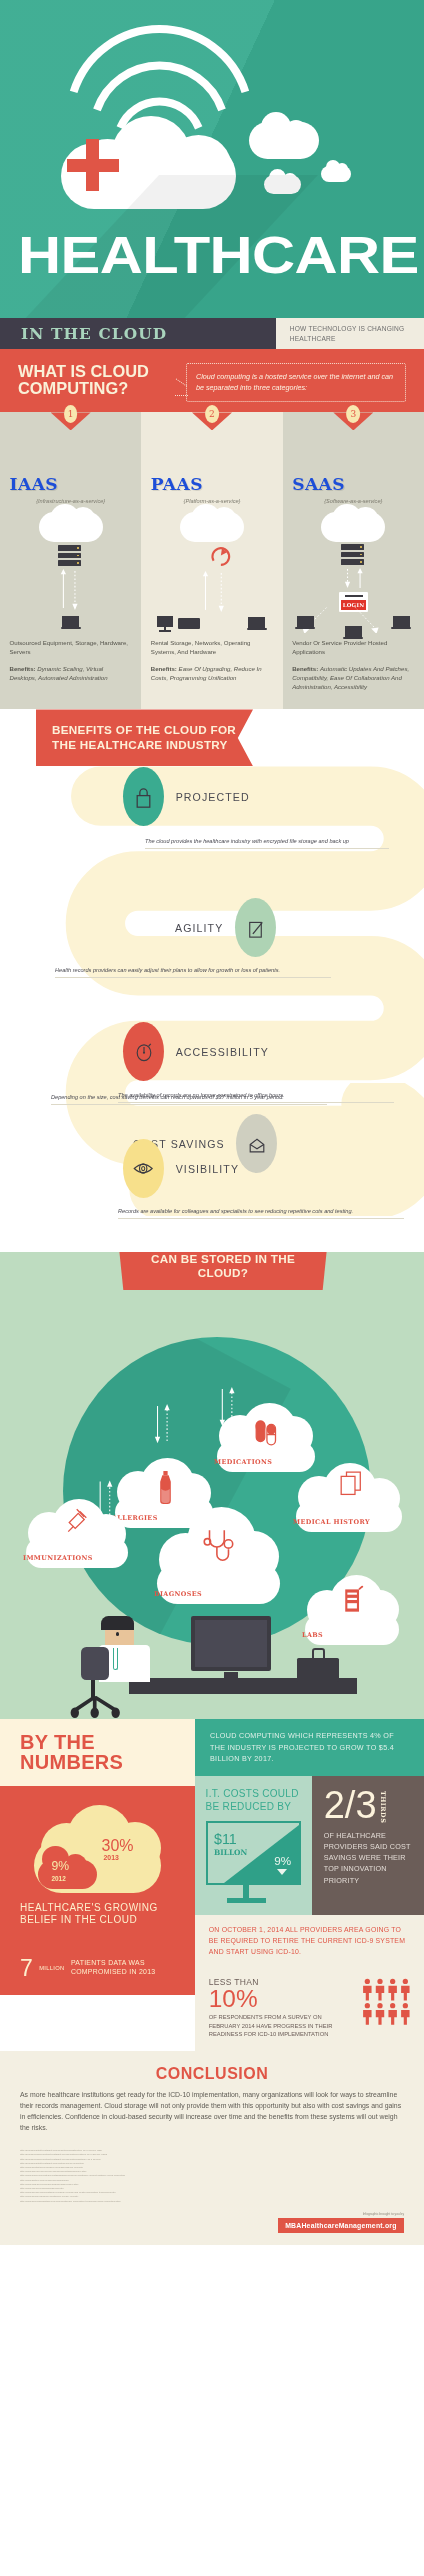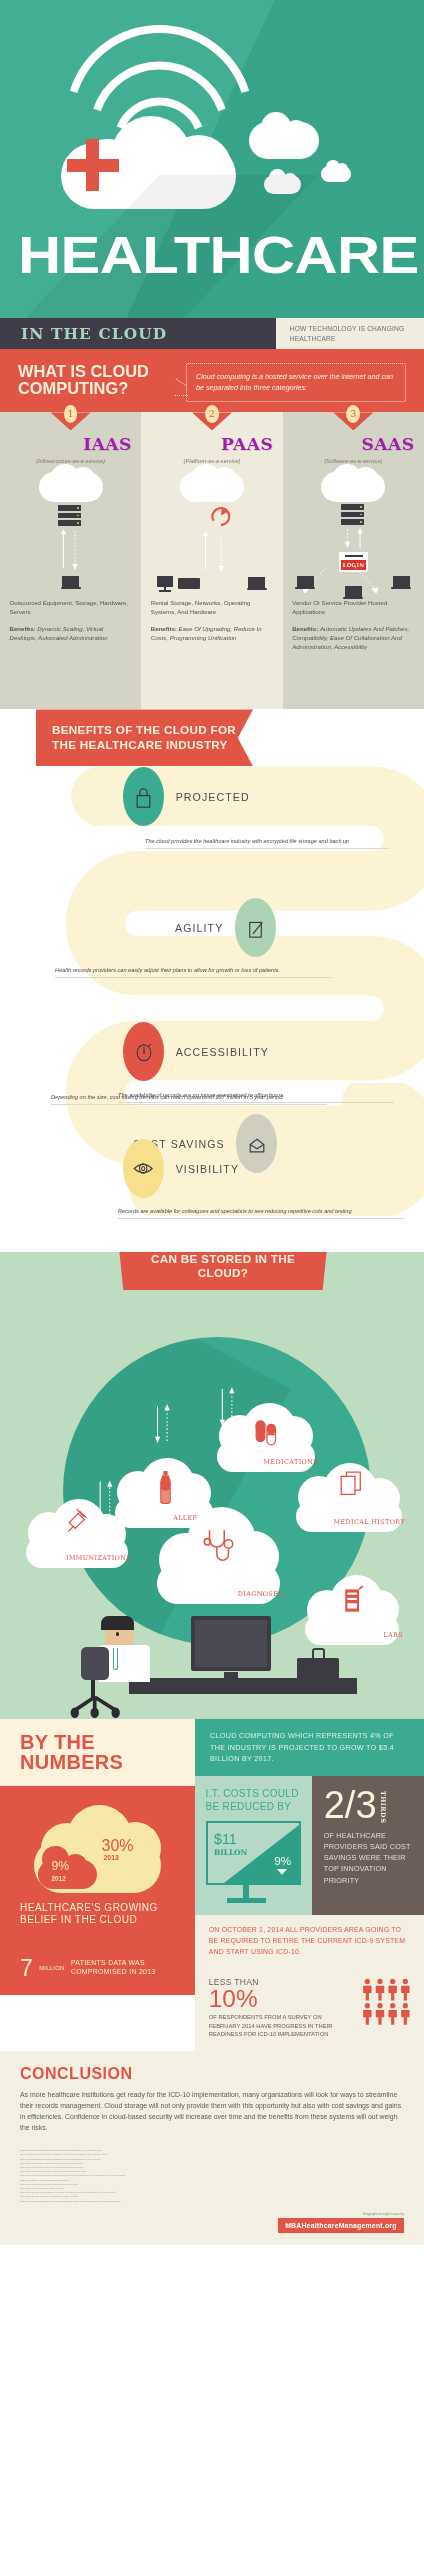--- a/index.html
+++ b/index.html
@@ -117,23 +117,24 @@
     clip-path: polygon(0 0, 100% 0, 50% 100%);
   }
   .col-badge {
     position: absolute; left: 50%; top: -7.4px; transform: translateX(-50%);
     width: 13.8px; height: 18px; border-radius: 50%;
     background: #f8e7b0; color: #e05546; font-size: 9px;
     display: flex; align-items: center; justify-content: center; z-index: 3;
     font-family: "DejaVu Serif", serif;
   }
   .col-title {
-    text-align: right; color: #a21caf; font-size: 17px; font-weight: 700;
+    text-align: left; color: #1d4ed8; font-size: 17px; font-weight: 700;
     letter-spacing: 0.5px; font-family: "DejaVu Serif", serif;
     text-shadow: 1.1px 1.1px 0 rgba(0,0,0,0.10);
+    margin-top: 40px;
   }
   .col-sub {
     text-align: center; color: #7c7a6e; font-size: 5.6px; font-style: italic;
     margin-top: 3.2px; margin-bottom: 8.5px;
     font-family: "Liberation Sans Narrow", "Liberation Sans", sans-serif;
   }
   .col-art { height: 126px; position: relative; }
   .col-desc {
     color: #55544c; font-size: 6.1px; line-height: 1.5;
     font-family: "Liberation Sans Narrow", "Liberation Sans", sans-serif;
@@ -210,22 +211,22 @@
     position: absolute; left: 63px; top: 85px; width: 308px; height: 308px;
     border-radius: 50%; overflow: hidden;
   }
   .big-circle-sh:after {
     content:""; position: absolute; left: -64px; top: -21px; width: 191px; height: 477px;
     background: rgba(0,0,0,0.06); transform: rotate(28deg);
   }
   .dcloud { position: absolute; z-index: 8; }
   .dcloud .cb { position: absolute; left: 0; bottom: 0; background: #fff; }
   .dcloud .lbl {
-    position: absolute; bottom: 5.3px; width: 100%; text-align: right;
-    color: #e05546; font-size: 6.4px; font-weight: 400; letter-spacing: 0.4px;
+    position: absolute; bottom: 5.3px; width: 100%; text-align: left;
+    color: #e05546; font-size: 6.4px; font-weight: 700; letter-spacing: 0.4px;
     font-family: "DejaVu Serif", serif; z-index: 3;
   }
 
   
   .numbers { display: flex; }
   .num-left { flex: 0 0 195px; }
   .num-right { flex: 1; }
   .nl-title { background: #fdf3dc; padding: 13.8px 0 13.8px 20px; }
   .nl-title span {
     color: #e05546; font-size: 20px; font-weight: 700; line-height: 1.0;
@@ -296,21 +297,21 @@
       font-family: "Liberation Sans Narrow","Liberation Sans",sans-serif;}
   .nr-b1 .pct { color: #e05546; font-size: 24.4px; line-height: 1;
       font-family: "Liberation Sans Narrow","Liberation Sans",sans-serif;}
   .nr-b1 .sm { color: #6b5d58; font-size: 5.8px; line-height: 1.45; margin-top: 2.1px;
       font-family: "Liberation Sans Narrow","Liberation Sans",sans-serif;}
   .nr-b2 { flex: 0 0 68px; background: #f3efe2; padding: 8.5px 5.3px; display: flex; flex-wrap: wrap; gap: 2.1px; align-content: flex-start;}
 
   
   .concl { background: #f3efe2; padding: 13.8px 20px 10.6px 20px; }
   .concl h2 { color: #e05546; font-size: 16px; font-weight: 700; letter-spacing: 0.5px; margin-bottom: 6.4px;
-      font-family: "Liberation Sans Narrow","Liberation Sans",sans-serif;}
+      font-family: "Liberation Sans Narrow","Liberation Sans",sans-serif; text-align: center;}
   .concl p { color: #5e5b54; font-size: 6.9px; line-height: 1.6;
       font-family: "Liberation Sans Narrow","Liberation Sans",sans-serif;}
   .sources { background: #f3efe2; padding: 5.3px 20px 8.5px 20px; }
   .sources div { color: #a9a396; font-size: 2.4px; line-height: 1.75; font-family: "Liberation Sans", sans-serif; }
   .footer { background: #f3efe2; padding: 0 20px 11.7px 20px; text-align: right; }
   .footer .bo { color: #8e887c; font-size: 3.2px; margin-bottom: 2.1px; font-family: "Liberation Sans", sans-serif;}
   .footer .brand { display: inline-block; background: #e05546; color: #fff; font-size: 6.9px;
       padding: 3.7px 7.4px; font-weight: 700; letter-spacing: 0.2px;
       font-family: "Liberation Sans Narrow","Liberation Sans",sans-serif;}
 </style>

